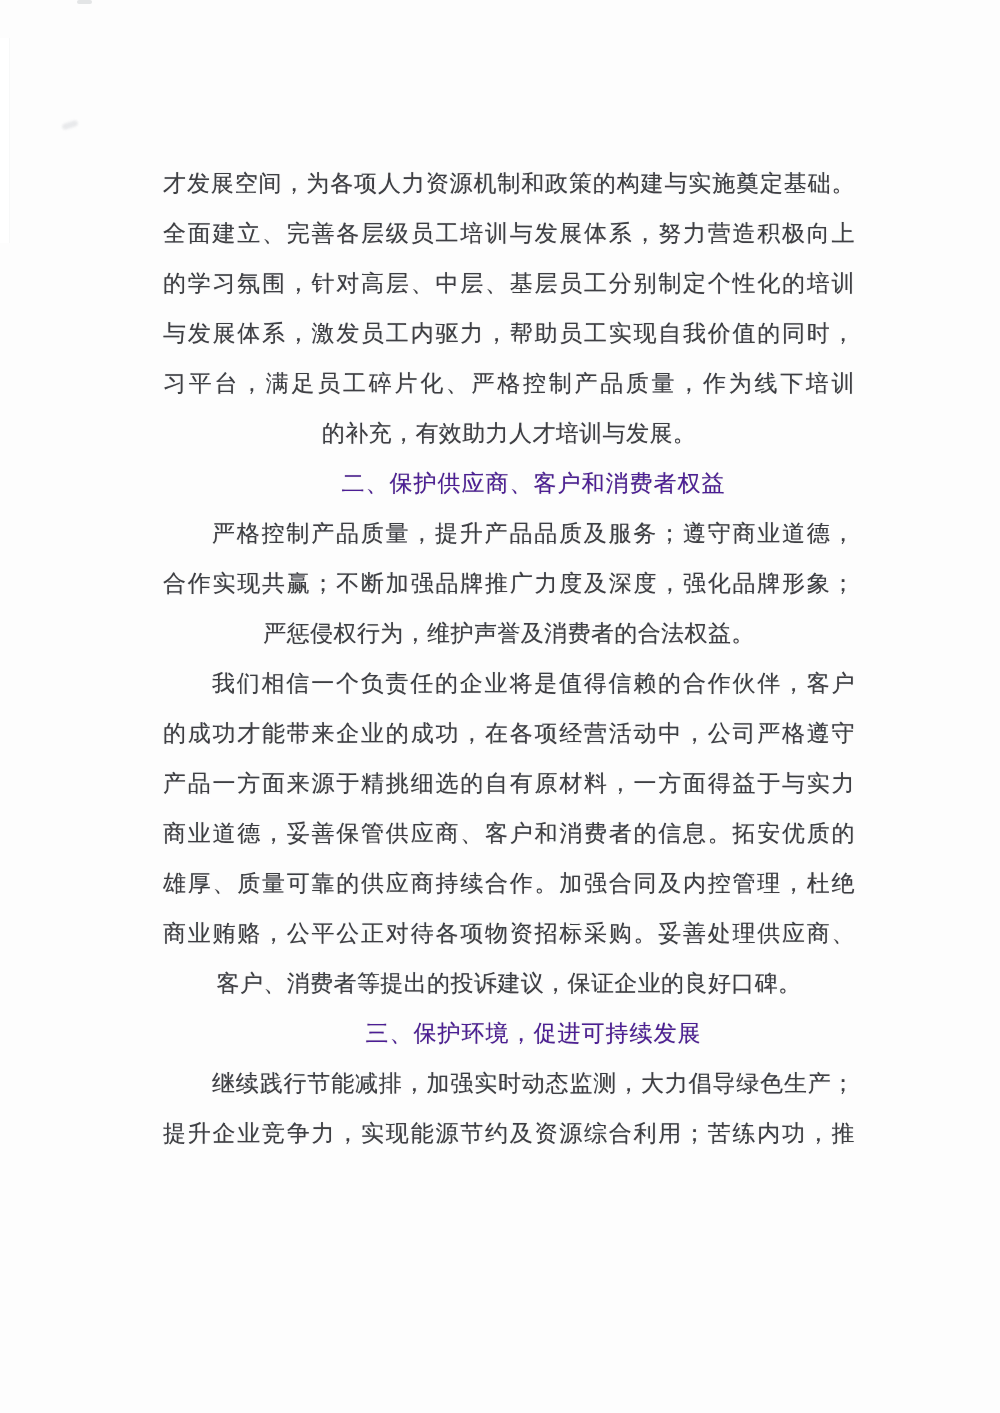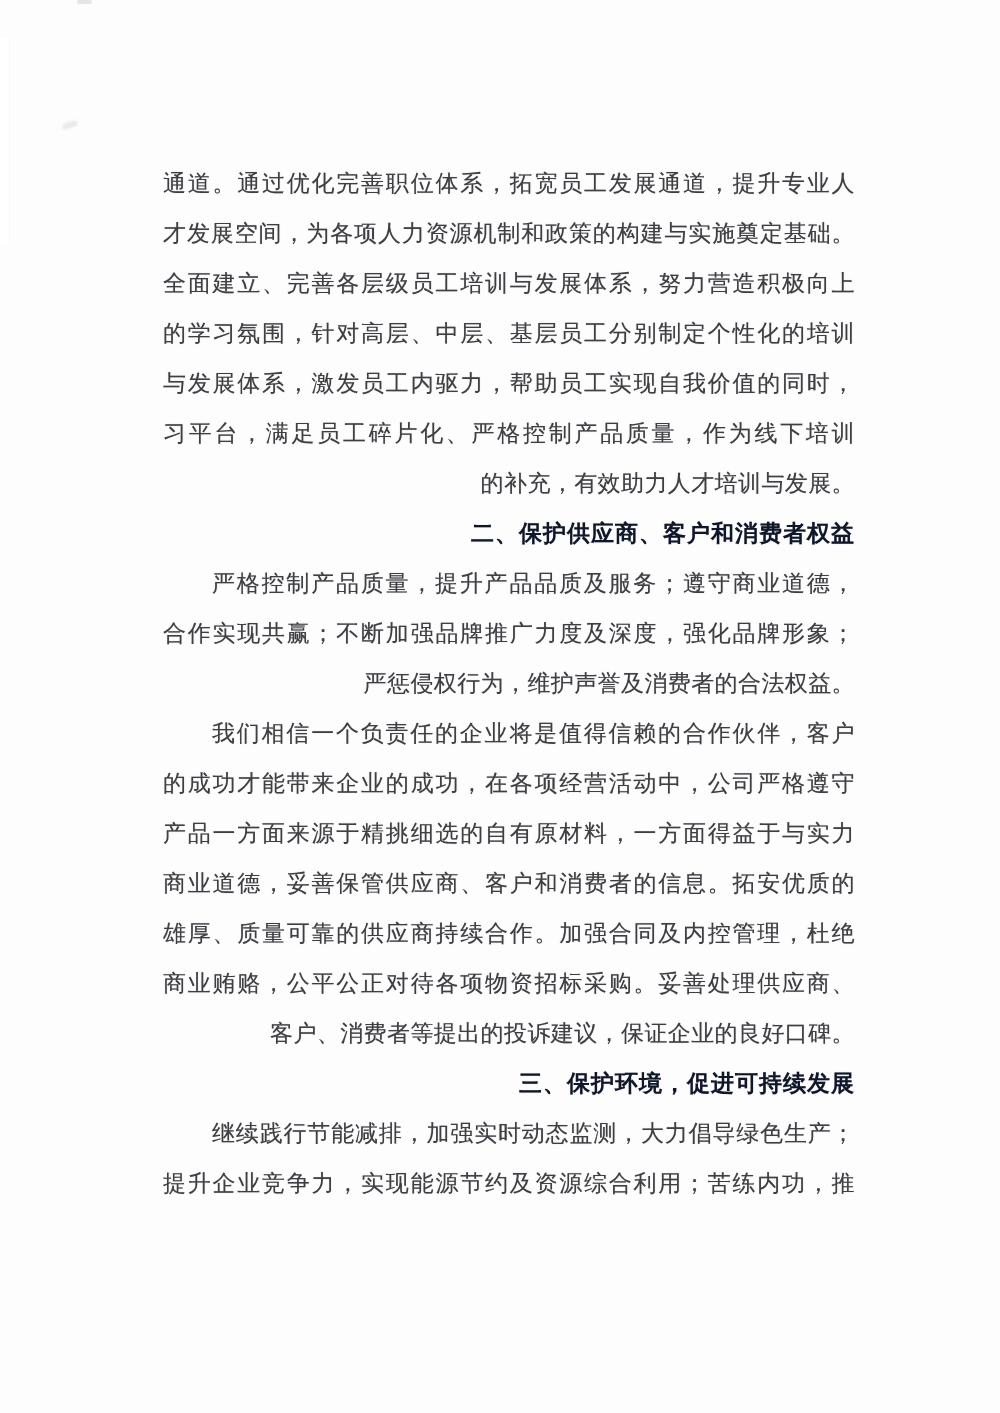--- a/index.html
+++ b/index.html
@@ -52,47 +52,46 @@
     width: 692px;
     color: #3e3f43;
     font-size: 23px;
     letter-spacing: 0.4px;
     text-shadow: 0 0 0.8px rgba(90,90,95,0.55);
   }
   .ln {
     height: 50px;
     line-height: 50px;
     white-space: nowrap;
-    text-align: right;
+    text-align: center;
   }
   .ln.jf {
     white-space: normal;
     text-align: justify;
     text-align-last: justify;
   }
   .ln.ind {
     text-indent: 49px;
   }
   .ln.hd {
-    font-weight: bold;
-    color: #0f172a;
+    font-weight: normal;
+    color: #4c1d95;
     letter-spacing: 1px;
   }
 </style>
 </head>
 <body>
 
 <div class="page">
   <div class="artifact-left"></div>
   <div class="artifact-top"></div>
   <div class="artifact-smudge"></div>
 
   <div class="content">
 
-    <div class="ln jf">通道。通过优化完善职位体系，拓宽员工发展通道，提升专业人</div>
     <div class="ln jf">才发展空间，为各项人力资源机制和政策的构建与实施奠定基础。</div>
     <div class="ln jf">全面建立、完善各层级员工培训与发展体系，努力营造积极向上</div>
     <div class="ln jf">的学习氛围，针对高层、中层、基层员工分别制定个性化的培训</div>
     <div class="ln jf">与发展体系，激发员工内驱力，帮助员工实现自我价值的同时，</div>
     <div class="ln jf">习平台，满足员工碎片化、严格控制产品质量，作为线下培训</div>
     <div class="ln">的补充，有效助力人才培训与发展。</div>
 
     <div class="ln hd ind">二、保护供应商、客户和消费者权益</div>
 
     <div class="ln jf ind">严格控制产品质量，提升产品品质及服务；遵守商业道德，</div>

